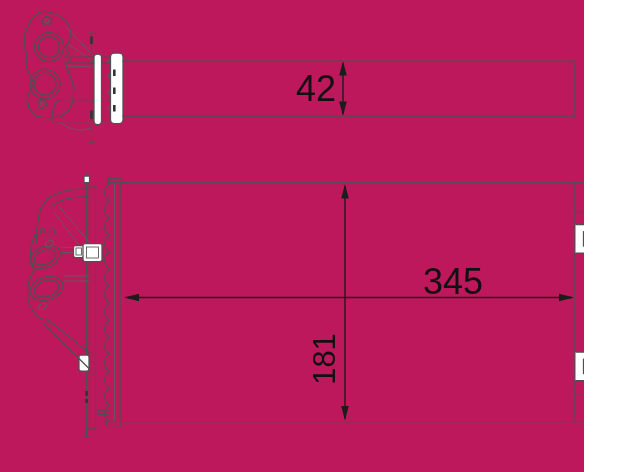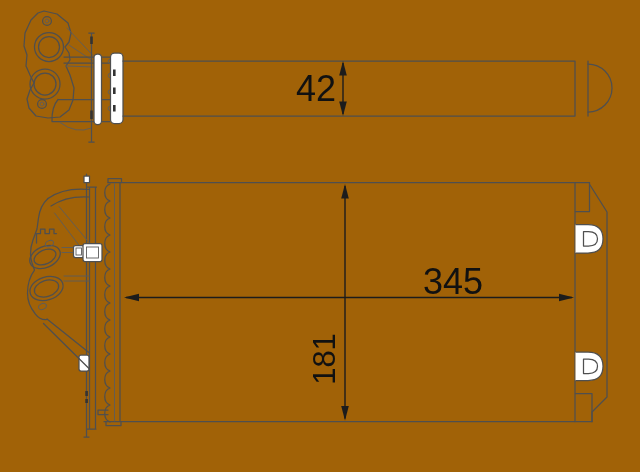--- a/index.html
+++ b/index.html
@@ -2,23 +2,23 @@
 <html><head>
 <meta charset="utf-8">
 <style>
   html, body {
     margin: 0;
     padding: 0;
     background: #ffffff;
   }
   .stage {
     position: relative;
-    width: 640px;
+    width: 584px;
     height: 472px;
-    background: #a16207;
+    background: #be185d;
     overflow: hidden;
     font-family: "Liberation Sans", sans-serif;
   }
   svg { display: block; }
 
   .part {
     fill: none;
     stroke: #4f4f4f;
     stroke-width: 1.25;
     stroke-linecap: round;

